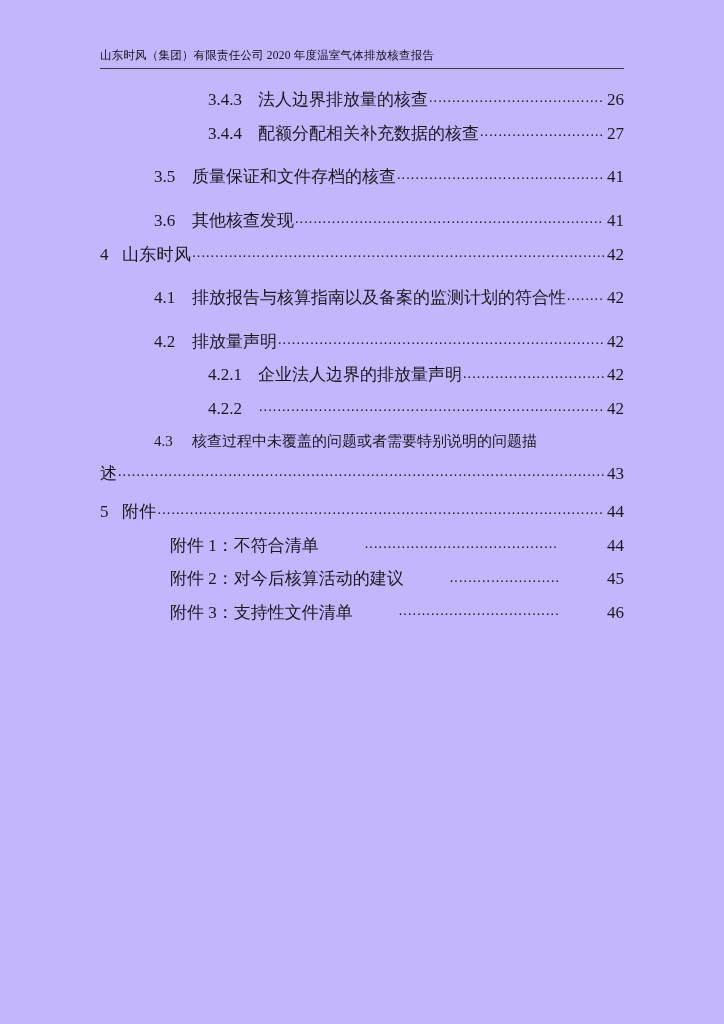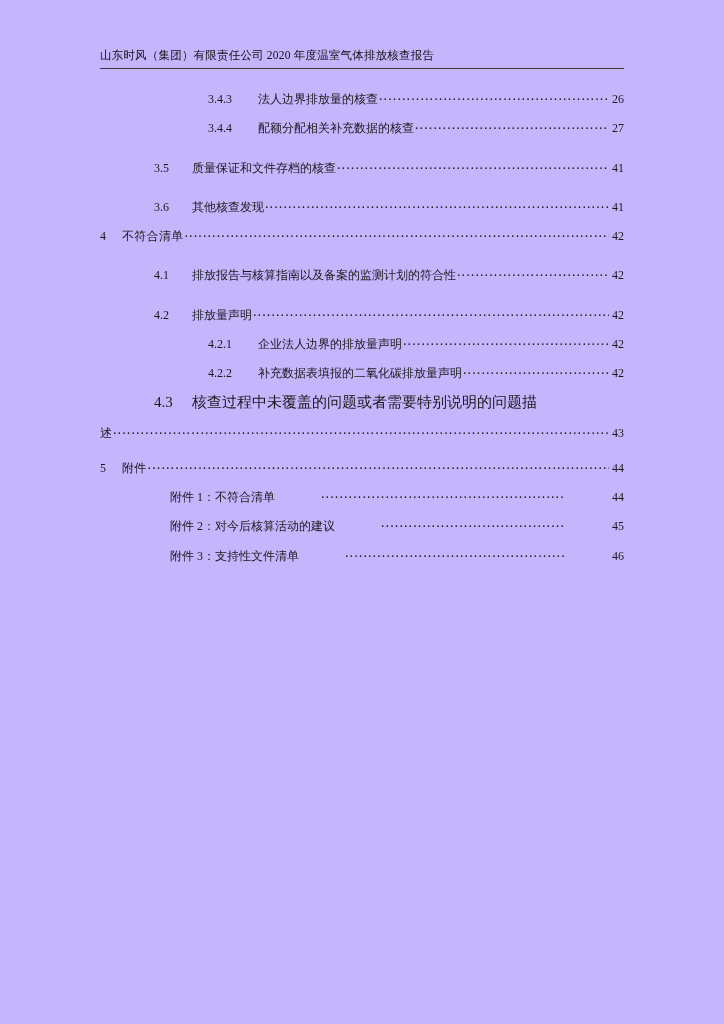--- a/index.html
+++ b/index.html
@@ -31,22 +31,22 @@
     white-space: nowrap;
   }
   .toc {
     position: absolute;
     left: 100px;
     top: 88px;
     width: 524px;
   }
   .row {
     display: flex;
-    align-items: flex-end;
-    font-size: 12px;
+    align-items: center;
+    font-size: 17px;
     line-height: 1.45;
     margin-bottom: 9px;
     white-space: nowrap;
   }
   .row.lvl1 { padding-left: 0px; }
   .row.lvl2 { padding-left: 54px; margin-top: 19px; }
   .row.lvl3 { padding-left: 108px; }
   .row.lvlapp { padding-left: 70px; gap: 45px; }
 
   .num {
@@ -128,21 +128,21 @@
 
     <div class="row lvl2">
       <span class="num w2">3.6</span>
       <span class="txt">其他核查发现</span>
       <span class="dots"></span>
       <span class="pg">41</span>
     </div>
 
     <div class="row lvl1">
       <span class="num w1">4</span>
-      <span class="txt spaced">不符合清单</span>
+      <span class="txt spaced">山东时风</span>
       <span class="dots"></span>
       <span class="pg">42</span>
     </div>
 
     <div class="row lvl2">
       <span class="num w2">4.1</span>
       <span class="txt">排放报告与核算指南以及备案的监测计划的符合性</span>
       <span class="dots"></span>
       <span class="pg">42</span>
     </div>
@@ -156,21 +156,20 @@
 
     <div class="row lvl3">
       <span class="num w3">4.2.1</span>
       <span class="txt">企业法人边界的排放量声明</span>
       <span class="dots"></span>
       <span class="pg">42</span>
     </div>
 
     <div class="row lvl3">
       <span class="num w3">4.2.2</span>
-      <span class="txt">补充数据表填报的二氧化碳排放量声明</span>
       <span class="dots"></span>
       <span class="pg">42</span>
     </div>
 
     <div>
       <div class="wrapline" style="padding-left:54px;">
         <span class="num w2">4.3</span>
         <span class="cont">核查过程中未覆盖的问题或者需要特别说明的问题描</span>
       </div>
       <div class="row" style="padding-left:0px;">

